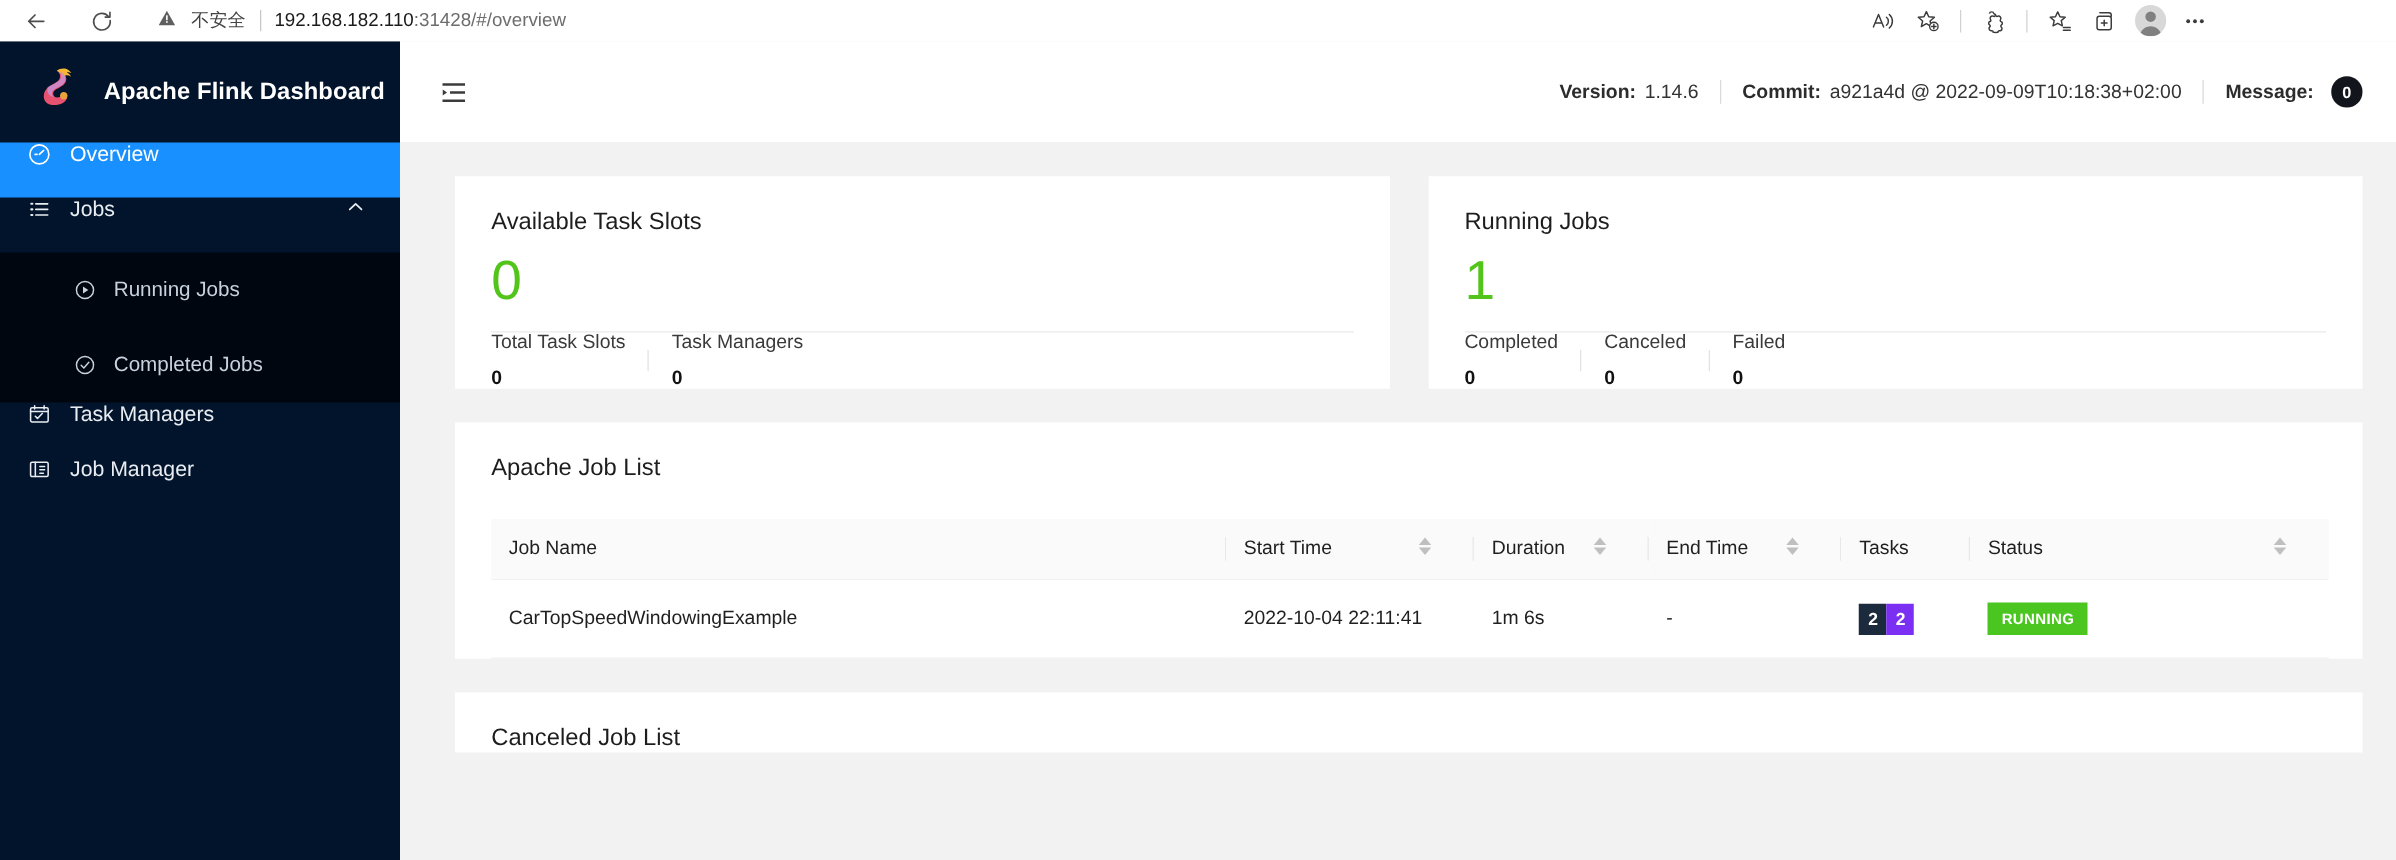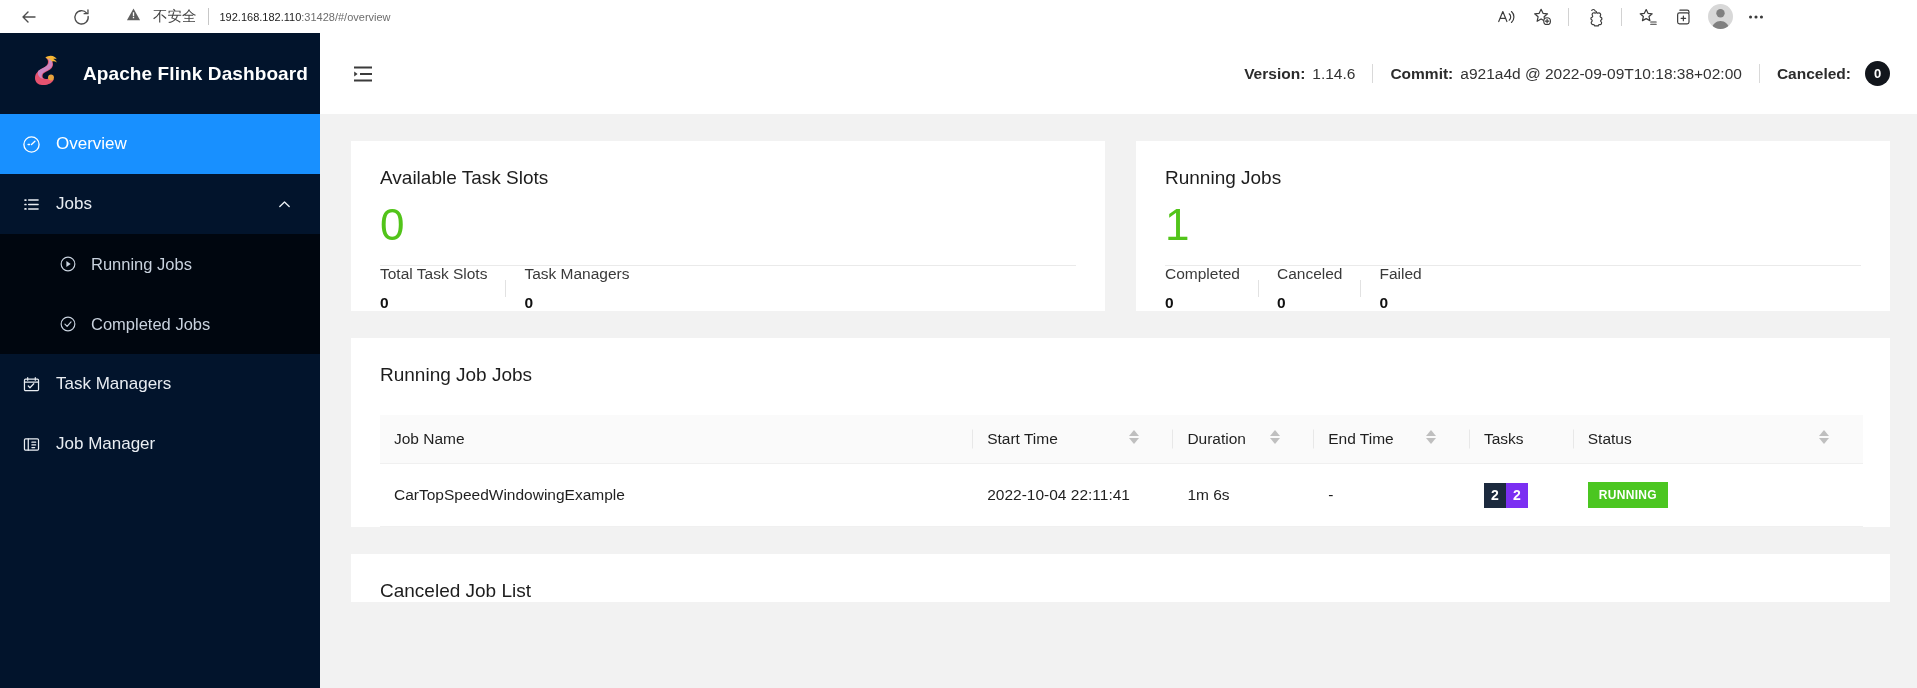--- a/index.html
+++ b/index.html
@@ -36,21 +36,21 @@
     max-width: 1374px;
   }
   .secure-warn {
     display: flex; align-items: flex-start; gap: 12px;
     color: #444; font-size: 14.5px;
   }
   .warn-tri { width: 15px; height: 15px; display: block; }
   .omni-divider {
     width: 1px; height: 17px; background: #c7c7c7; margin: 0 11px;
   }
-  .url-text { font-size: 11px; color: #1b1b1b; white-space: nowrap; }
+  .url-text { font-size: 15px; color: #1b1b1b; white-space: nowrap; }
   .url-text .dim { color: #6d6d6d; }
   .browser-right {
     display: flex; align-items: center; gap: 4px;
     padding-right: 10px;
   }
   .br-icon {
     width: 32px; height: 30px;
     display: flex; align-items: center; justify-content: center;
     color: #3b3b3b;
   }
@@ -74,22 +74,22 @@
     display: flex; flex-direction: column;
   }
   .brand {
     height: 81px;
     display: flex; align-items: center;
     padding-left: 28px;
     gap: 15px;
   }
   .brand-title { font-size: 19px; font-weight: bold; letter-spacing: .1px; }
   .nav-item {
-    height: 60px;
-    display: flex; align-items: center;
+    height: 44px;
+    display: flex; align-items: flex-start;
     padding-left: 20px;
     font-size: 17px;
     color: #e9edf2;
     gap: 14px;
     position: relative;
     cursor: pointer;
   }
   .nav-item.active { background: #1890ff; color: #fff; }
   .nav-item .ico { width: 22px; display: flex; align-items: center; justify-content: center; }
   .nav-caret { position: absolute; right: 28px; display: flex; }
@@ -128,21 +128,21 @@
     width: 25px; height: 25px; border-radius: 50%;
     background: #12161c; color: #fff;
     display: flex; align-items: center; justify-content: center;
     font-size: 13px; font-weight: bold;
     margin-left: 14px;
   }
 
   .content {
     flex: 1;
     background: #f2f2f2;
-    padding: 27px 27px 0 31px;
+    padding: 27px 27px 0 44px;
     overflow: hidden;
   }
   .cards-row { display: flex; gap: 31px; }
   .card {
     background: #fff;
     flex: 1;
     padding: 26px 29px 0 29px;
     min-width: 0;
   }
   .card-title { font-size: 19px; color: #1d1d1d; }
@@ -401,21 +401,21 @@
         </svg>
       </span>
 
       <div class="topbar-right">
         <span class="ti-label">Version:</span>
         <span class="ti-val">1.14.6</span>
         <span class="tb-sep"></span>
         <span class="ti-label">Commit:</span>
         <span class="ti-val">a921a4d @ 2022-09-09T10:18:38+02:00</span>
         <span class="tb-sep"></span>
-        <span class="ti-label">Canceled:</span>
+        <span class="ti-label">Message:</span>
         <span class="msg-badge">0</span>
       </div>
     </div>
 
     <div class="content">
 
       <div class="cards-row">
 
         <div class="card">
           <div class="card-title">Available Task Slots</div>
@@ -450,21 +450,21 @@
             <span class="foot-item">
               <span>Failed</span>
               <b>0</b>
             </span>
           </div>
         </div>
 
       </div>
 
       <div class="panel">
-        <div class="panel-title">Running Job Jobs</div>
+        <div class="panel-title">Apache Job List</div>
         <table>
           <thead>
             <tr>
               <th style="width:40%">
                 <div class="th-inner">
                     <span>Job Name</span>
                   </div>
                 <span class="col-div"></span>
               </th>
               <th class="sortable" style="width:13.5%">

